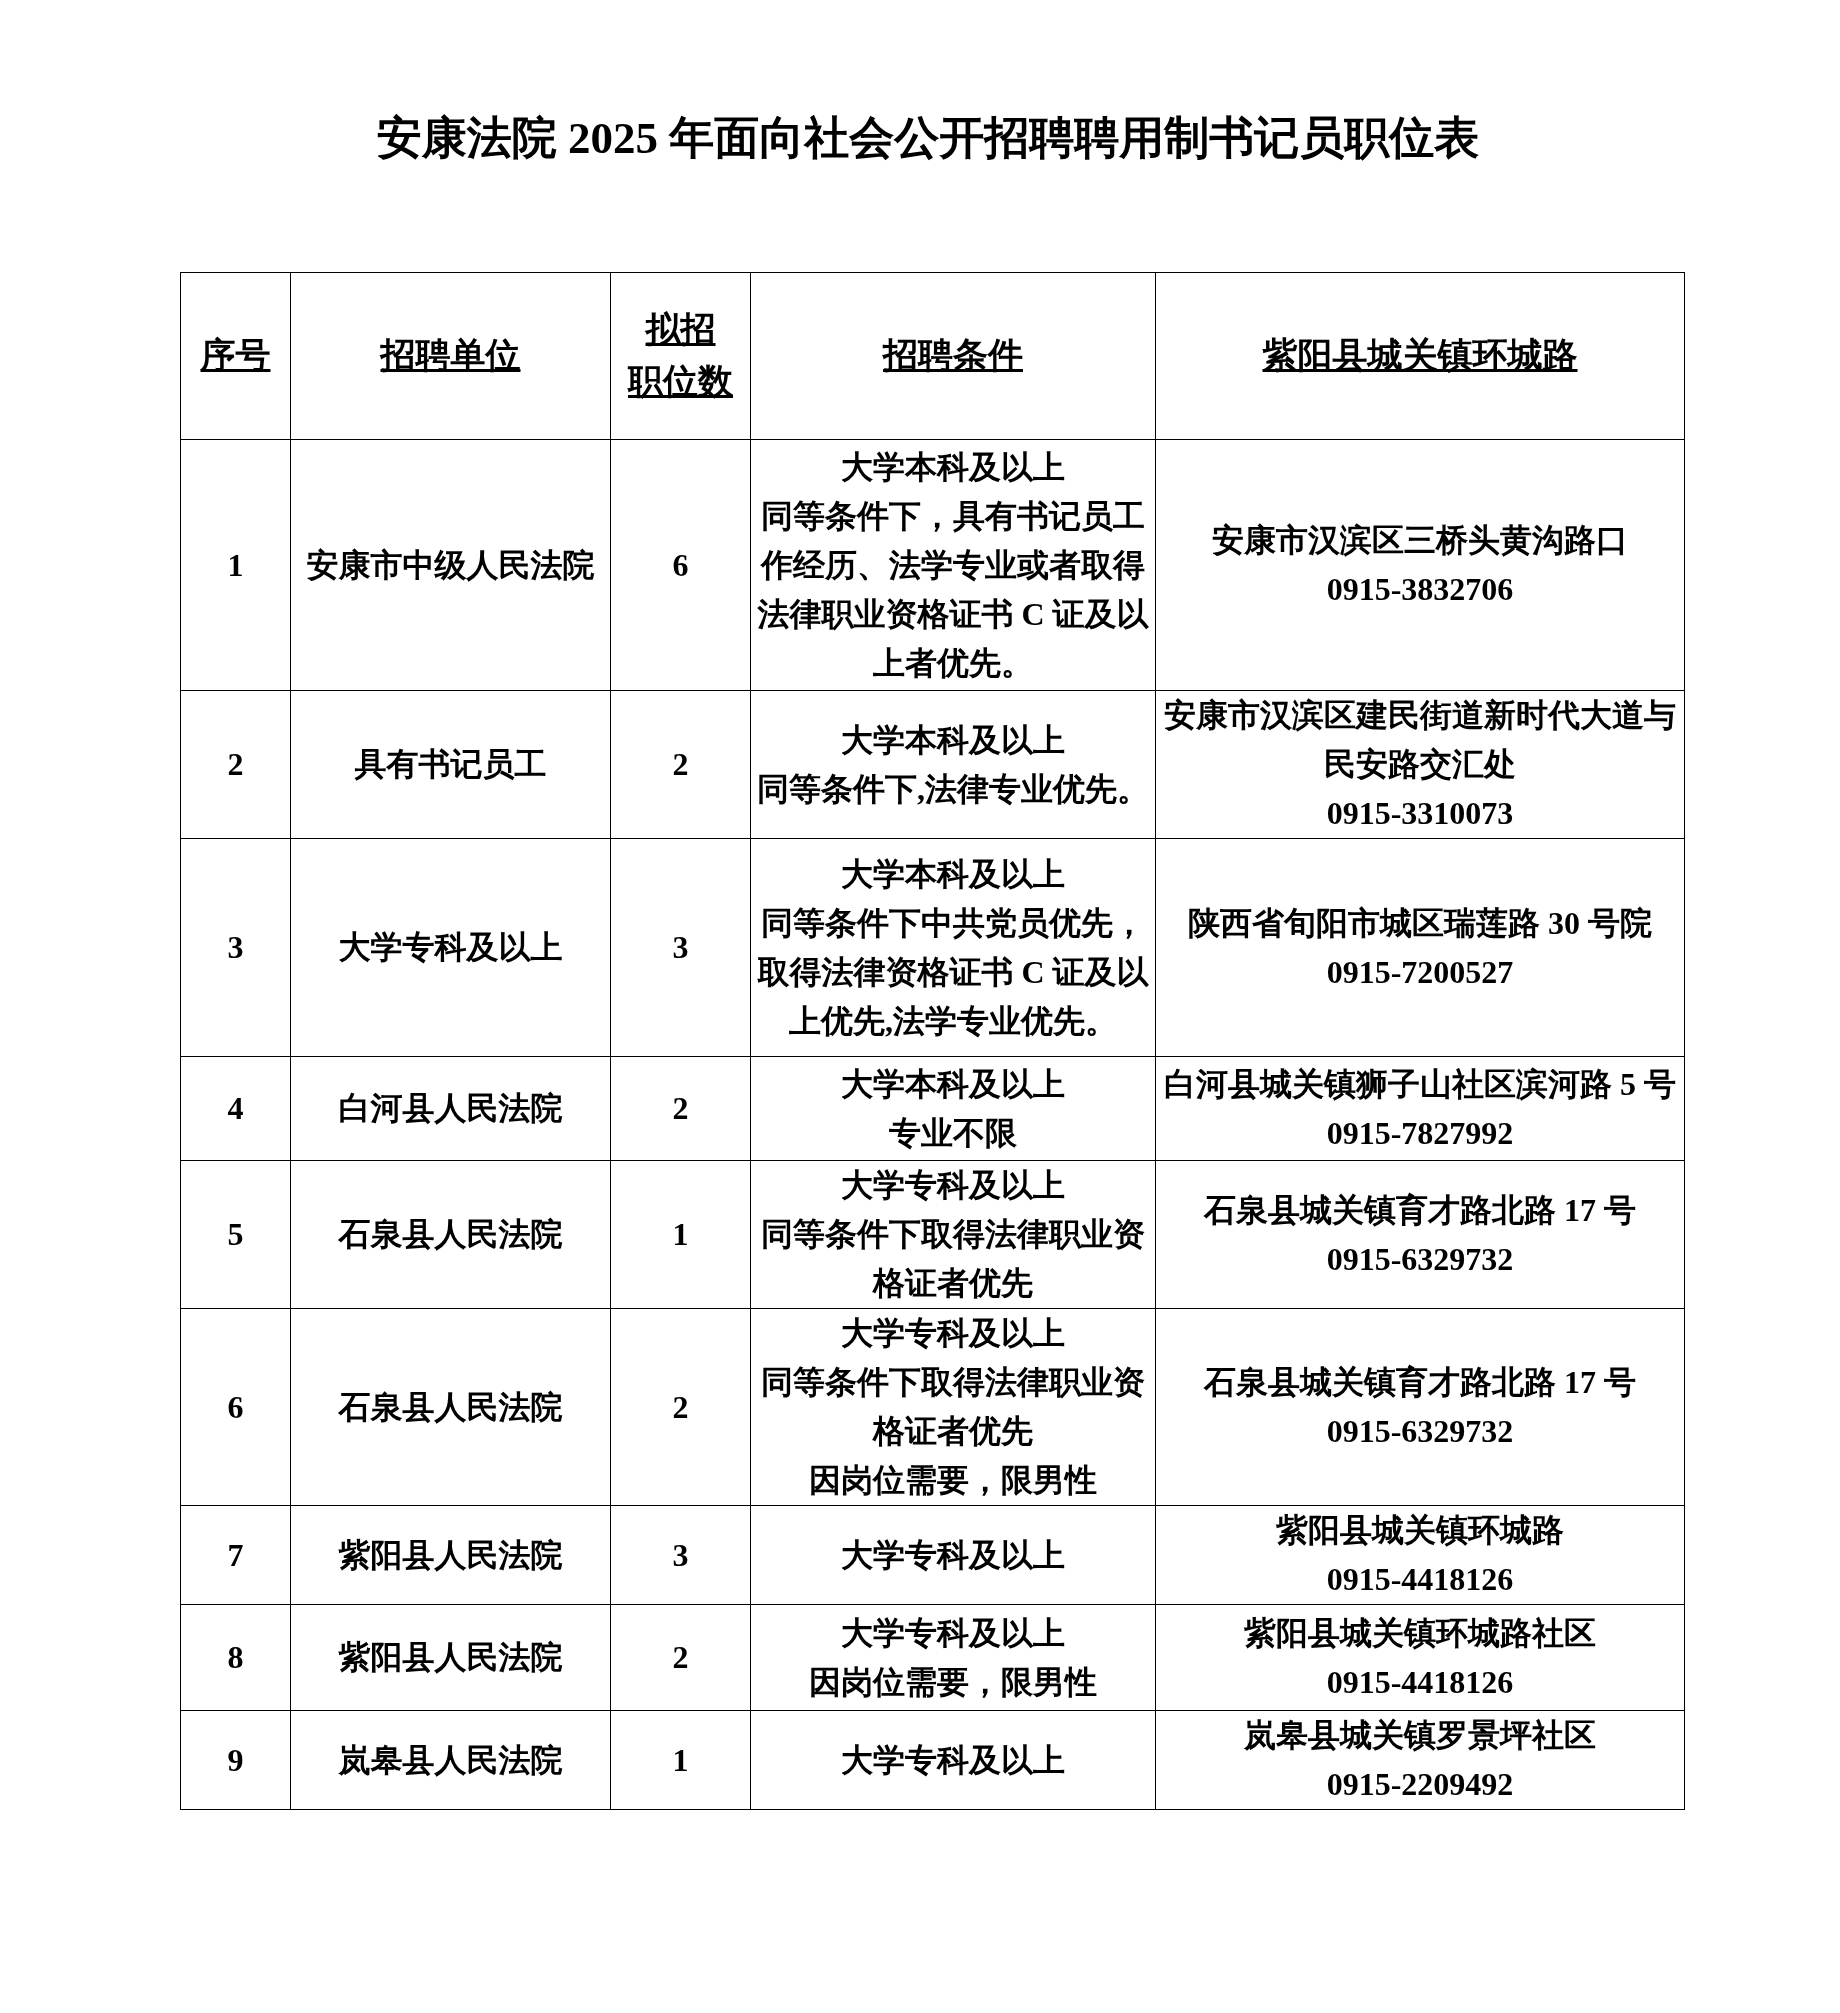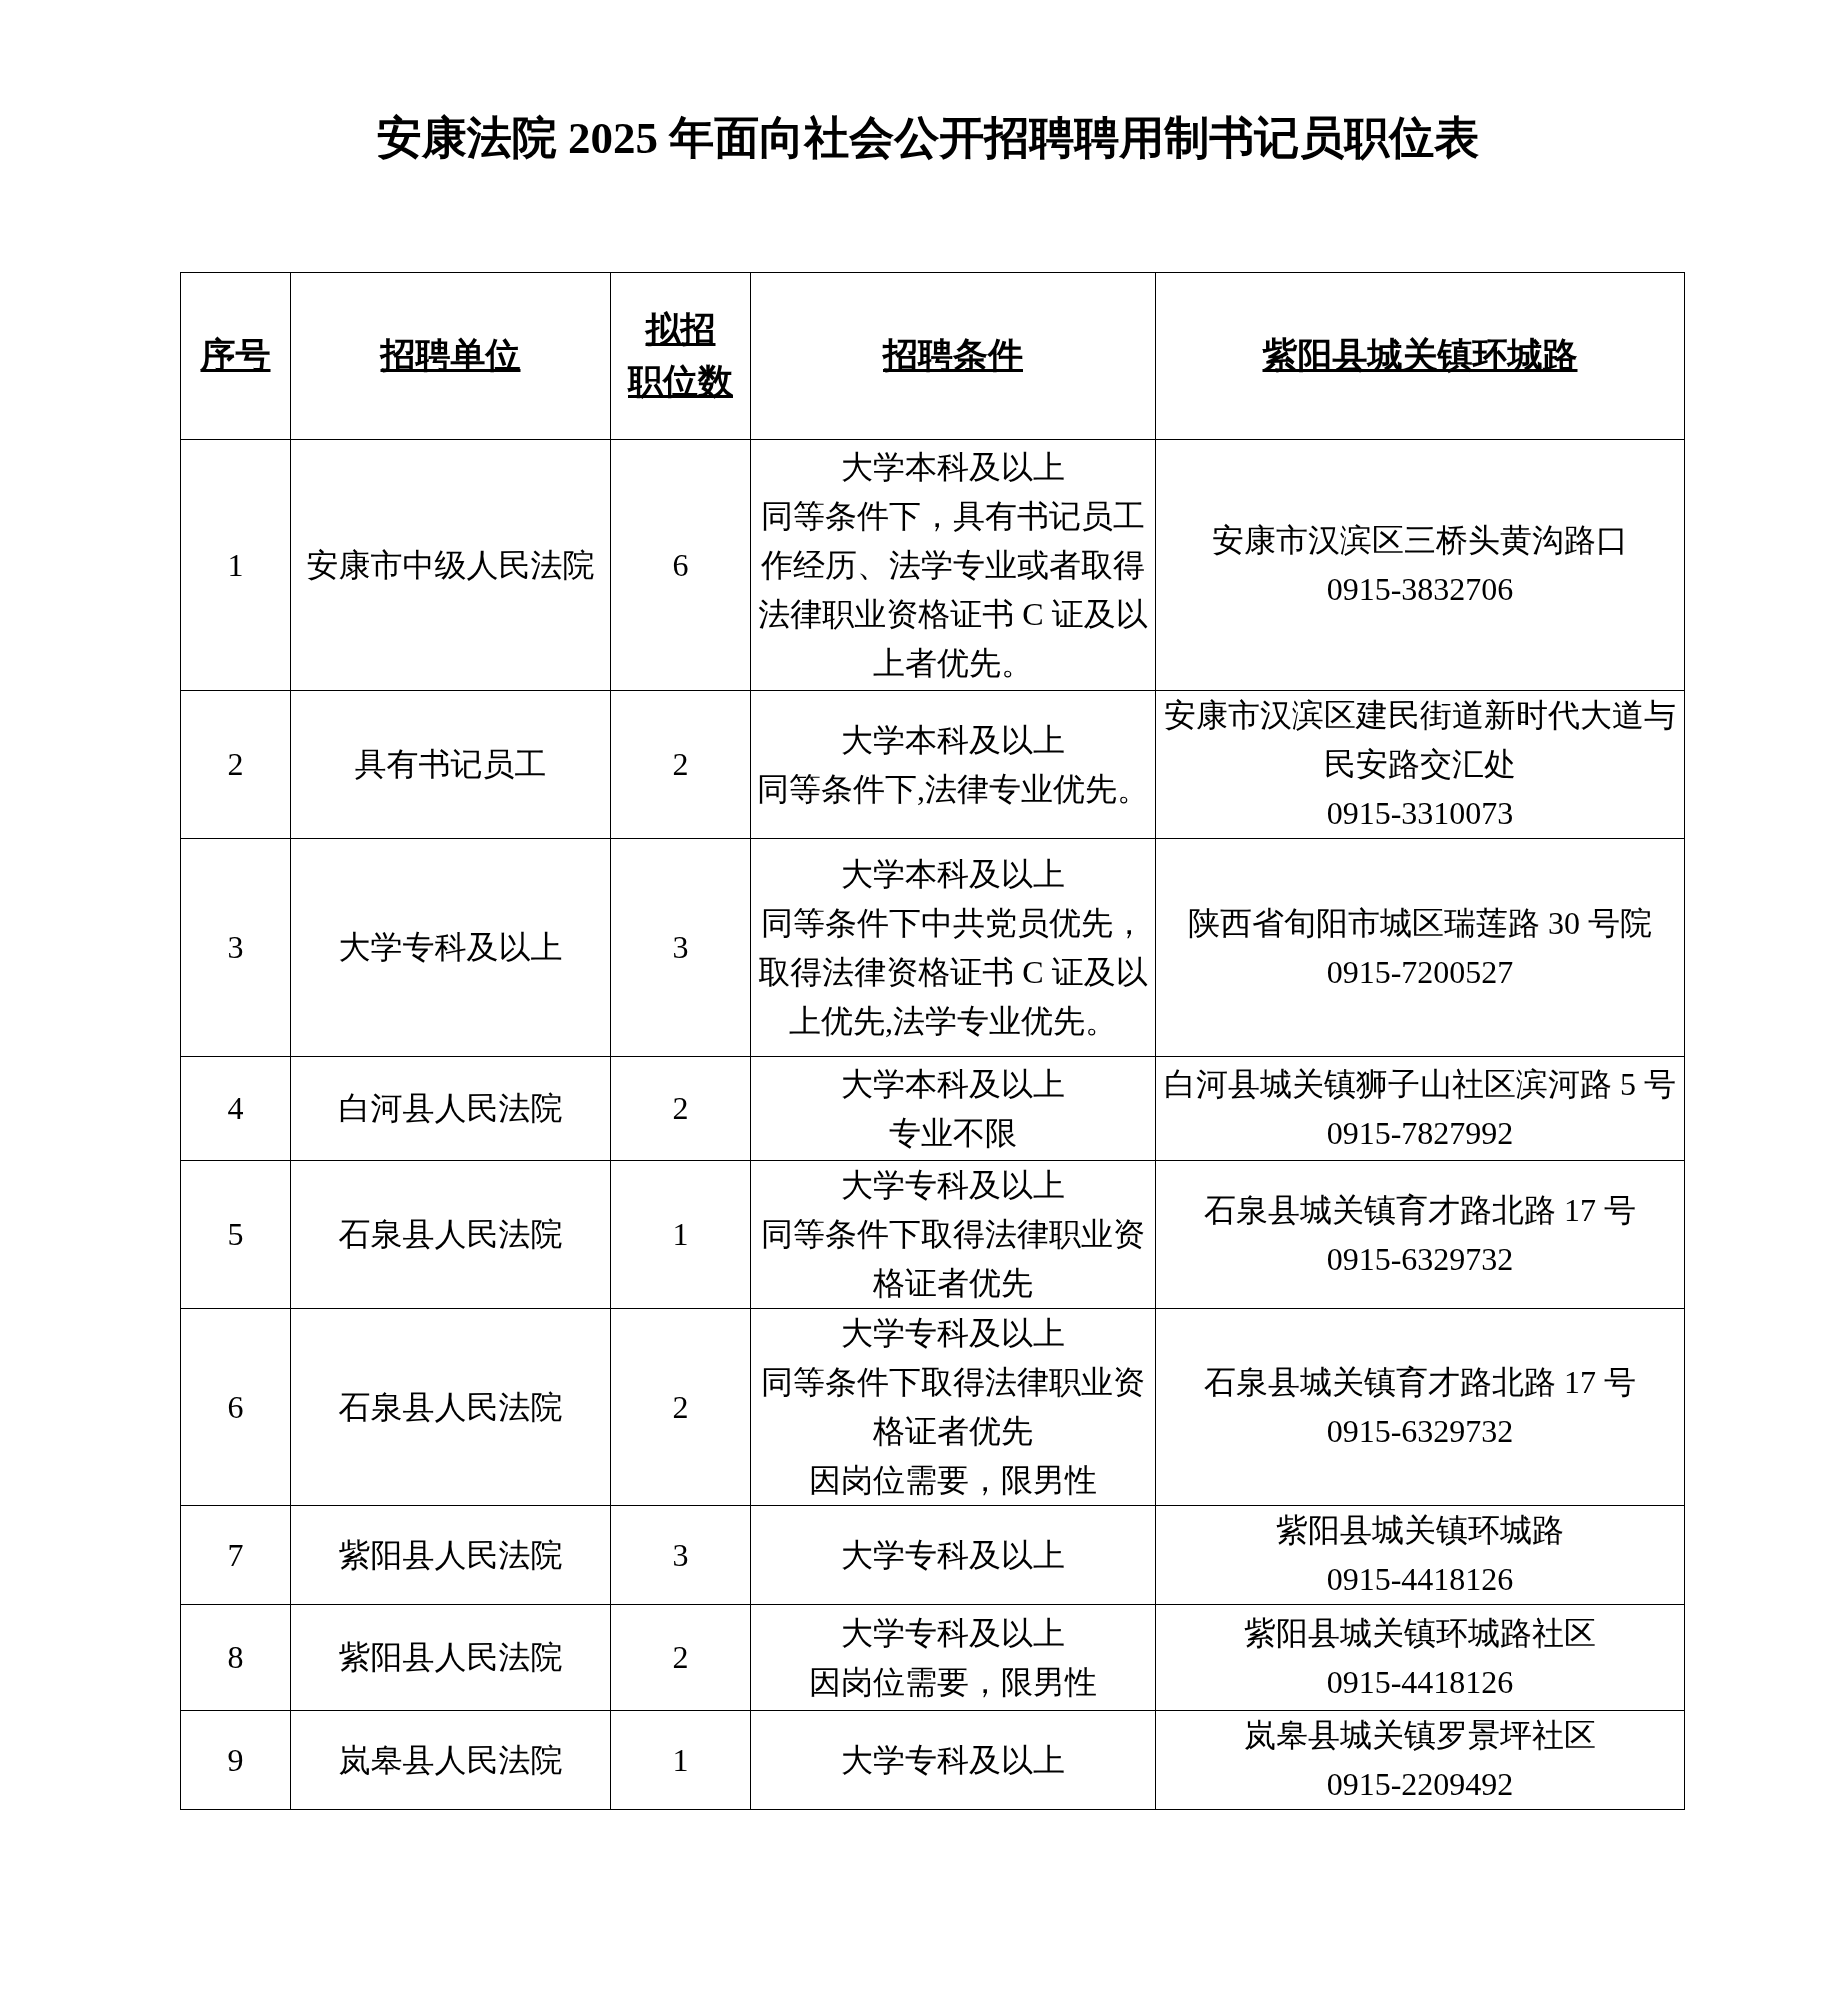--- a/index.html
+++ b/index.html
@@ -39,21 +39,21 @@
   table.positions col.c3 { width: 140px; }
   table.positions col.c4 { width: 405px; }
   table.positions col.c5 { width: 529px; }
   table.positions th,
   table.positions td {
     border: 1.9px solid #000000;
     text-align: center;
     vertical-align: middle;
     font-size: 32px;
     line-height: 49px;
-    font-weight: normal;
+    font-weight: bold;
     padding: 0 3.7px;
     white-space: pre-line;
     overflow: hidden;
   }
   table.positions th {
     font-size: 35px;
     font-weight: bold;
     line-height: 52px;
   }
   tr.rh  { height: 167px; text-decoration: underline; }

